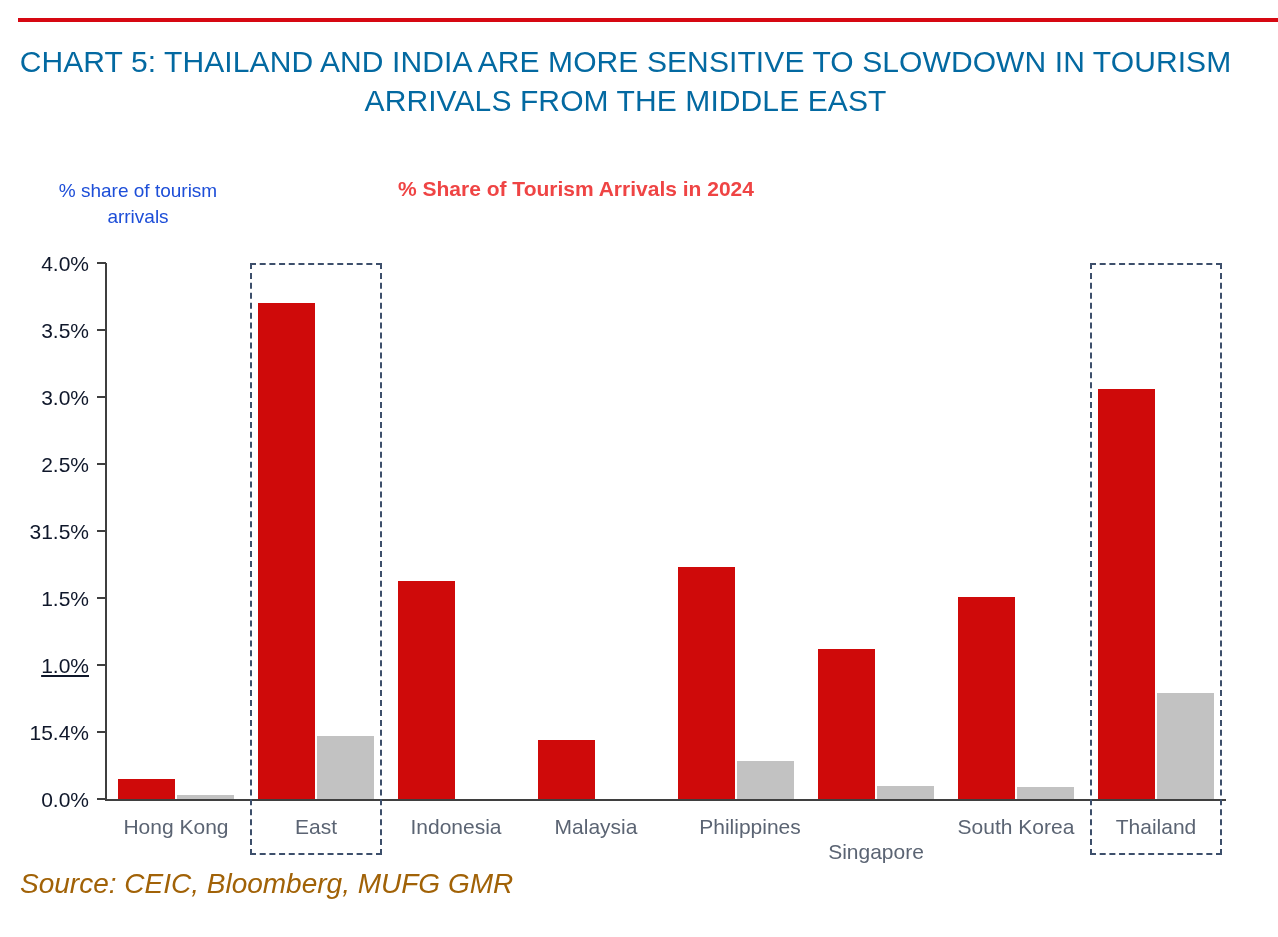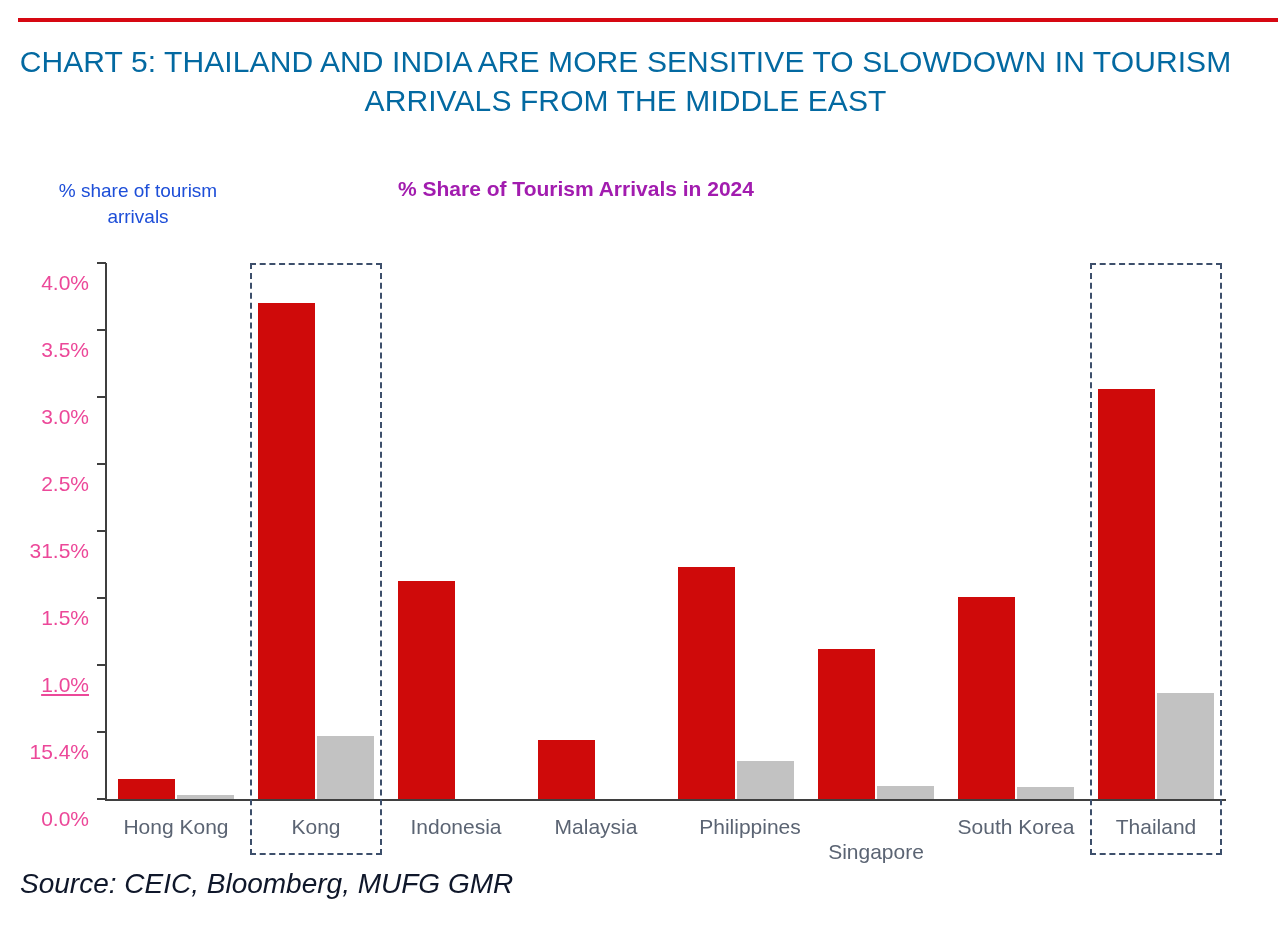--- a/index.html
+++ b/index.html
@@ -55,21 +55,21 @@
     color: #1d4ed8;
     font-size: 19px;
     line-height: 26px;
   }
 
   
   .chart-title {
     position: absolute;
     left: 398px;
     top: 177px;
-    color: #a21caf;
+    color: #ef4444;
     font-size: 21px;
     font-weight: bold;
     white-space: nowrap;
   }
 
   .axis-line-y {
     position: absolute;
     left: 105px;
     top: 263px;
     width: 2px;
@@ -89,24 +89,23 @@
     left: 97px;
     width: 9px;
     height: 2px;
     background: #3f3f3f;
   }
   .ytick-label {
     position: absolute;
     width: 86px;
     text-align: right;
     left: 3px;
-    color: #ec4899;
+    color: #0f172a;
     font-size: 21px;
     line-height: 21px;
-    margin-top: 19px;
   }
 
   
   .bar {
     position: absolute;
     bottom: 0;
   }
   .bar.me   { background: #cf0a0a; }
   .bar.isr  { background: #c2c2c2; }
 
@@ -153,21 +152,21 @@
     font-size: 21px;
     line-height: 21px;
   }
   .legend-gap { width: 86px; }
 
   
   .source {
     position: absolute;
     left: 20px;
     top: 868px;
-    color: #0f172a;
+    color: #a16207;
     font-size: 28px;
     font-style: italic;
     white-space: nowrap;
   }
 </style>
 </head>
 <body>
 
 <div id="page">
 
@@ -214,21 +213,21 @@
       <div class="bar isr" title="Philippines — Israel: 0.28%" style="left: 737px; width: 57px; height: 37.52px; top: 761.48px; position: absolute; background: rgb(194, 194, 194);"></div>
       <div class="bar me" title="Singapore — Middle East: 1.12%" style="left: 818px; width: 57px; height: 150.08px; top: 648.92px; position: absolute; background: rgb(207, 10, 10);"></div>
       <div class="bar isr" title="Singapore — Israel: 0.10%" style="left: 877px; width: 57px; height: 13.4px; top: 785.6px; position: absolute; background: rgb(194, 194, 194);"></div>
       <div class="bar me" title="South Korea — Middle East: 1.51%" style="left: 958px; width: 57px; height: 202.34px; top: 596.66px; position: absolute; background: rgb(207, 10, 10);"></div>
       <div class="bar isr" title="South Korea — Israel: 0.09%" style="left: 1017px; width: 57px; height: 12.06px; top: 786.94px; position: absolute; background: rgb(194, 194, 194);"></div>
       <div class="bar me" title="Thailand — Middle East: 3.06%" style="left: 1098px; width: 57px; height: 410.04px; top: 388.96px; position: absolute; background: rgb(207, 10, 10);"></div>
       <div class="bar isr" title="Thailand — Israel: 0.79%" style="left: 1157px; width: 57px; height: 105.86px; top: 693.14px; position: absolute; background: rgb(194, 194, 194);"></div>
     </div>
   <div id="xlabels">
       <div class="xlabel" style="left: 106px; width: 140px;">Hong Kong</div>
-      <div class="xlabel" style="left: 246px; width: 140px;">Kong</div>
+      <div class="xlabel" style="left: 246px; width: 140px;">East</div>
       <div class="xlabel" style="left: 386px; width: 140px;">Indonesia</div>
       <div class="xlabel" style="left: 526px; width: 140px;">Malaysia</div>
       <div class="xlabel" style="left: 680px; width: 140px;">Philippines</div>
       <div class="xlabel" style="left: 806px; width: 140px; margin-top: 25px;">Singapore</div>
       <div class="xlabel" style="left: 946px; width: 140px;">South Korea</div>
       <div class="xlabel" style="left: 1086px; width: 140px;">Thailand</div>
     </div>
   <div id="highlights">
       <div class="highlight" style="left: 250px; width: 132px; top: 263px; height: 592px; border-color: rgb(61, 79, 107);"></div>
       <div class="highlight" style="left: 1090px; width: 132px; top: 263px; height: 592px; border-color: rgb(61, 79, 107);"></div>

